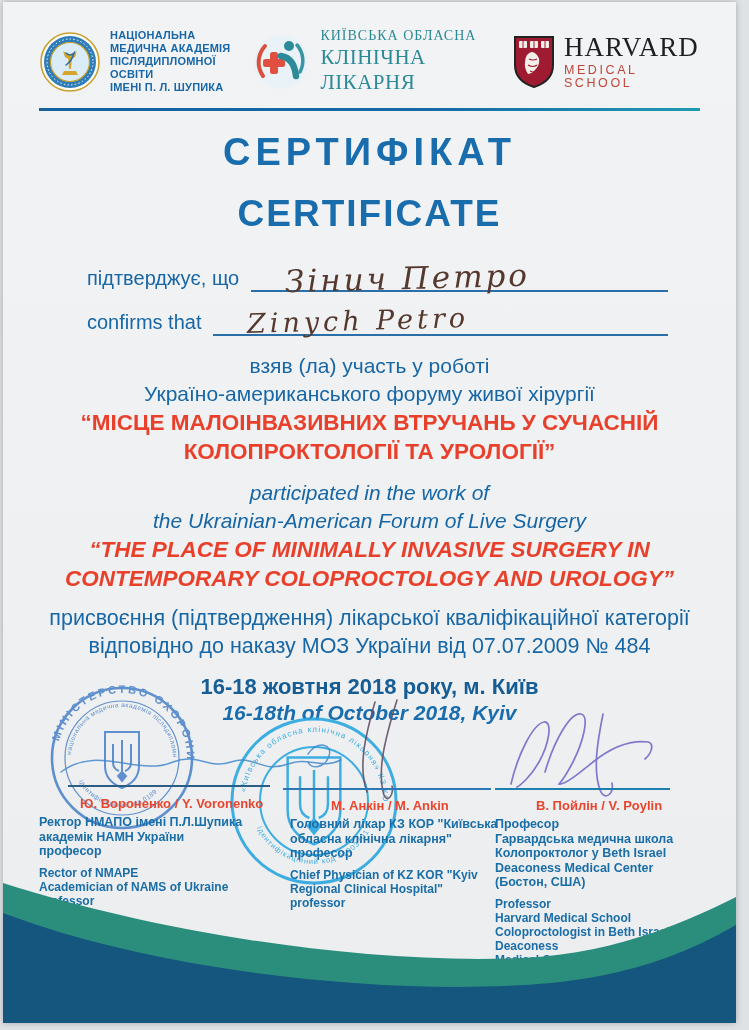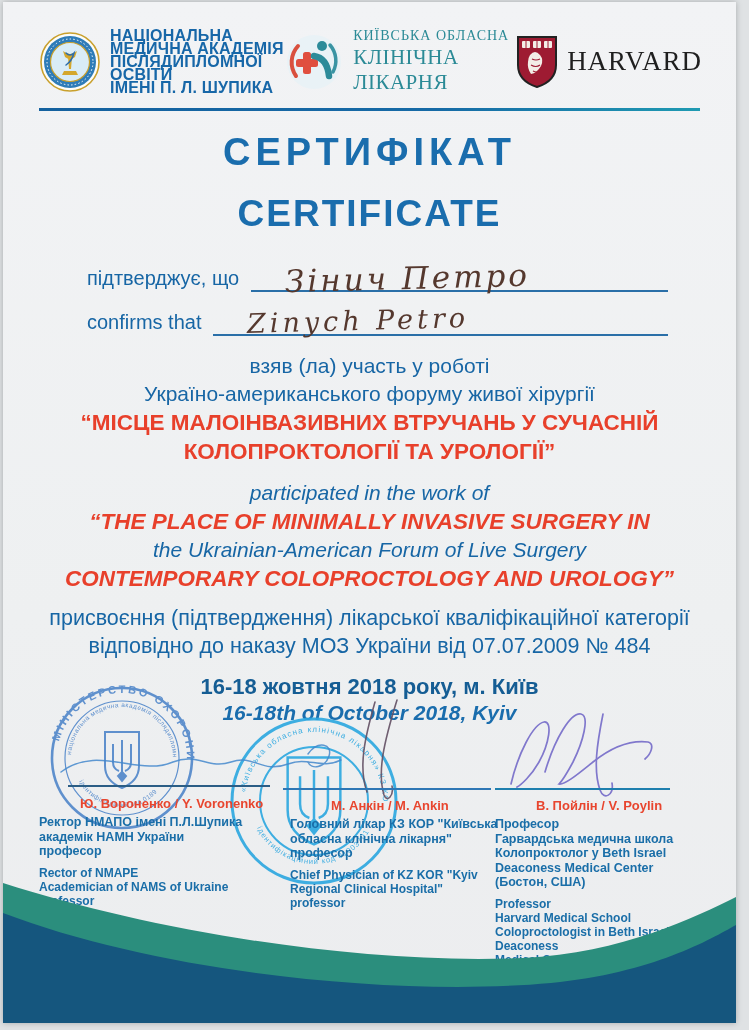--- a/index.html
+++ b/index.html
@@ -5,21 +5,21 @@
   * { margin:0; padding:0; box-sizing:border-box; }
   html,body { width:749px; height:1030px; }
   body { background:#dfe2e4; font-family:"Liberation Sans", sans-serif; position:relative; overflow:hidden; }
   .cert { position:absolute; left:3px; top:2px; right:13px; bottom:7px;
           background:linear-gradient(180deg,#f2f3f5 0%,#eef0f1 60%,#ecedef 100%);
           box-shadow:0 0 6px rgba(0,0,0,.25); overflow:hidden; }
 
   
   .header { display:flex; justify-content:space-between; align-items:center; padding:26px 34px 0 36px; }
   .logo { display:flex; align-items:center; gap:9px; }
-  .nmapo-text { color:#1767a8; font-weight:bold; font-size:16px; line-height:13px; letter-spacing:.2px; }
+  .nmapo-text { color:#1767a8; font-weight:bold; font-size:11px; line-height:13px; letter-spacing:.2px; }
   .hosp-text { color:#2b8a96; font-family:"Liberation Serif", serif; }
   .hosp-text .l1 { font-size:14px; letter-spacing:1px; }
   .hosp-text .l2 { font-size:21px; letter-spacing:.5px; margin-top:1px; }
   .harv-text { line-height:1; }
   .harv-text .l1 { font-family:"Liberation Serif", serif; font-size:27px; color:#1f1f1f; letter-spacing:1px; }
   .harv-text .l2 { font-size:12.5px; color:#bf4538; letter-spacing:2.6px; margin-top:3px; }
   .rule { height:3px; margin:13px 36px 0 36px; background:linear-gradient(90deg,#14619f 0%,#166aa6 60%,#1f9ab2 100%); }
 
   
   .title-uk { margin-top:22px; text-align:center; color:#1a6dad; font-size:38px; font-weight:800; letter-spacing:5px; line-height:1; }
@@ -117,20 +117,21 @@
             <line x1="10" y1="6" x2="10" y2="13"></line>
               <line x1="21" y1="6" x2="21" y2="13"></line>
               <line x1="32" y1="6" x2="32" y2="13"></line>
           </g>
           <path d="M14,20 q5,-6 10,0 q4,5 1,11 q-4,7 -10,8 q-4,-6 -3,-12 q0,-4 2,-7 Z" fill="#f3eee7"></path>
           <path d="M16,24 q4,2 8,0 M15,30 q5,3 9,0 M17,36 q4,2 6,0" stroke="#9e1b32" stroke-width="1.2" fill="none"></path>
         </svg>
       </span>
       <div class="harv-text">
         <div class="l1">HARVARD</div>
+        <div class="l2">MEDICAL SCHOOL</div>
       </div>
     </div>
   </div>
 
   <div class="rule"></div>
 
   <div class="title-uk">СЕРТИФІКАТ</div>
   <div class="title-en">CERTIFICATE</div>
 
   <div class="confirm">
@@ -147,22 +148,22 @@
       </span>
     </div>
   </div>
 
   <div class="bline first">взяв (ла) участь у роботі</div>
   <div class="bline">Україно-американського форуму живої хірургії</div>
   <div class="bline red">“МІСЦЕ МАЛОІНВАЗИВНИХ ВТРУЧАНЬ У СУЧАСНІЙ</div>
   <div class="bline red">КОЛОПРОКТОЛОГІЇ ТА УРОЛОГІЇ”</div>
 
   <div class="bline it gap">participated in the work of</div>
+  <div class="bline it">the Ukrainian-American Forum of Live Surgery</div>
   <div class="bline red it">“THE PLACE OF MINIMALLY INVASIVE SURGERY IN</div>
-  <div class="bline it">the Ukrainian-American Forum of Live Surgery</div>
   <div class="bline red it">CONTEMPORARY COLOPROCTOLOGY AND UROLOGY”</div>
 
   <div class="credit">
     <div class="bline">присвоєння (підтвердження) лікарської кваліфікаційної категорії</div>
     <div class="bline">відповідно до наказу МОЗ України від 07.07.2009 № 484</div>
   </div>
 
   <div class="bline date-uk">16-18 жовтня 2018 року, м. Київ</div>
   <div class="bline date-en">16-18th of October 2018, Kyiv</div>
 

